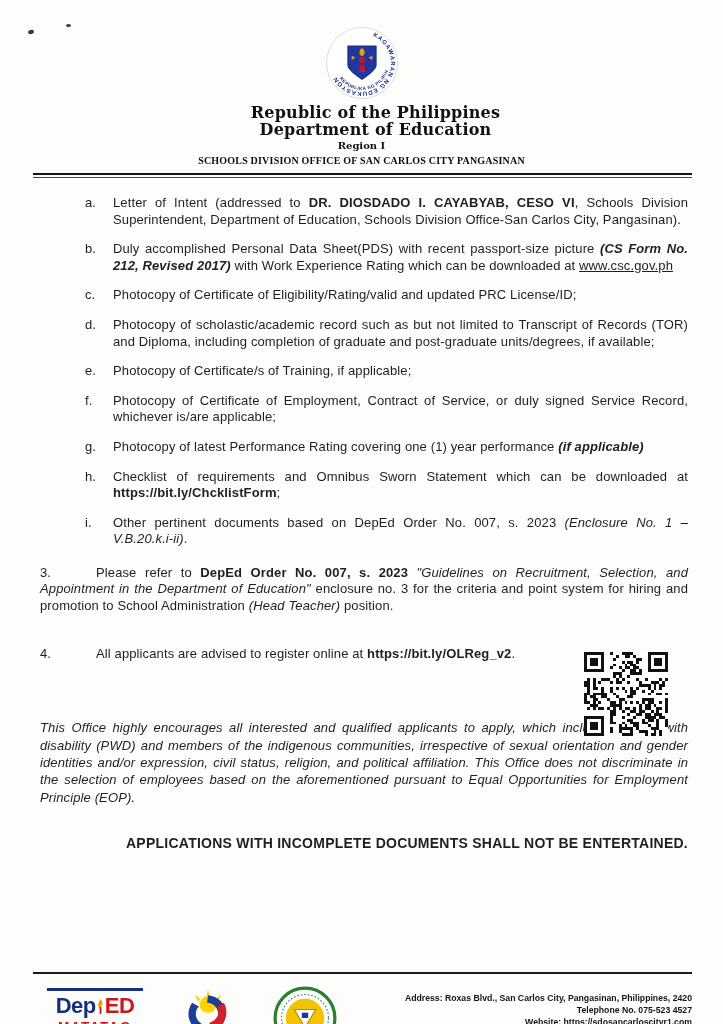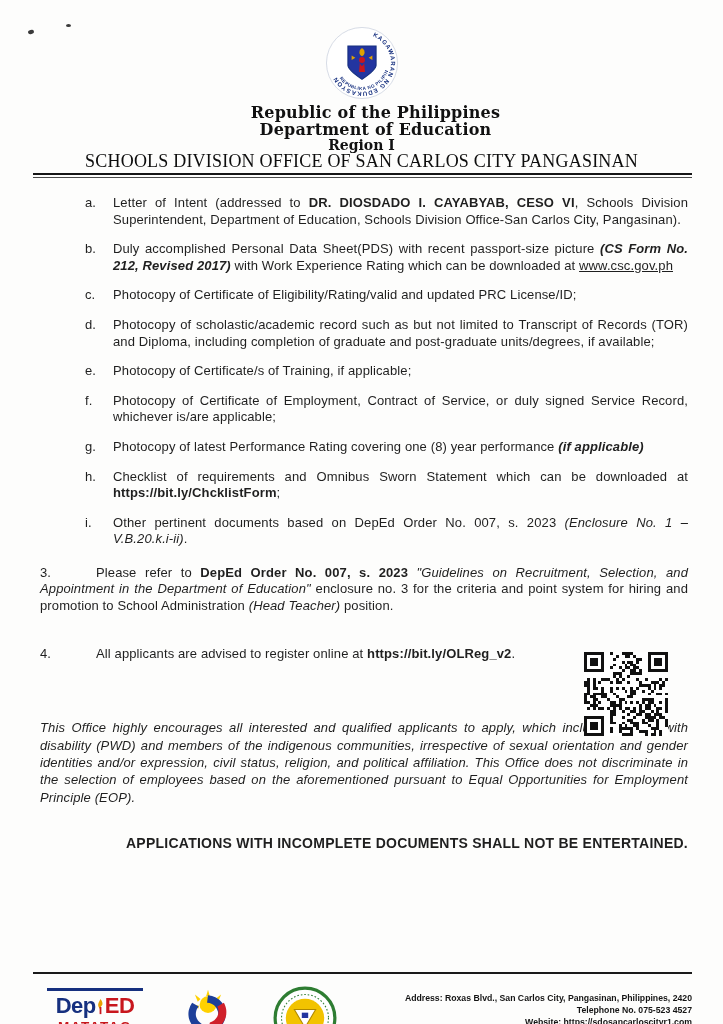--- a/index.html
+++ b/index.html
@@ -8,22 +8,22 @@
   
   .speck{position:absolute;background:#3a3a3a;border-radius:50%;}
   .s1{left:28px;top:30px;width:6px;height:4px;transform:rotate(-15deg);}
   .s2{left:66px;top:24px;width:5px;height:3px;}
 
   
   header{text-align:center;padding-top:26px;}
   .seal{width:74px;height:74px;display:inline-block;}
   .h-republic,.h-department{font-family:"DejaVu Serif",serif;font-weight:700;
       font-size:16px;line-height:17px;letter-spacing:.2px;color:#111;padding-left:28px;}
-  .h-region{font-family:"DejaVu Serif",serif;font-weight:700;font-size:14px;line-height:15px;color:#111;}
-  .h-office{font-family:"Liberation Serif",serif;font-weight:400;font-size:18px;line-height:16px;
+  .h-region{font-family:"DejaVu Serif",serif;font-weight:700;font-size:10px;line-height:15px;color:#111;}
+  .h-office{font-family:"Liberation Serif",serif;font-weight:700;font-size:10px;line-height:16px;
       letter-spacing:.2px;color:#0d0d0d;}
   .head-rule{margin:4px 31px 0 33px;}
   .rule-thick{height:2.4px;background:#161616;}
   .rule-thin{height:1px;background:#4a4a4a;margin-top:1.6px;}
 
   
   main{padding:0 35px 0 40px;font-size:13px;line-height:16.6px;letter-spacing:.12px;text-align:justify;}
   .req-list{margin:17px 0 0 45px;}
   .req-item{position:relative;padding-left:28px;margin-bottom:13px;}
   .req-label{position:absolute;left:0;top:0;}
@@ -120,21 +120,21 @@
       <div class="req-item">
         <span class="req-label">e.</span>
         <span><span>Photocopy of Certificate/s of Training, if applicable;</span></span>
       </div>
       <div class="req-item">
         <span class="req-label">f.</span>
         <span><span>Photocopy of Certificate of Employment, Contract of Service, or duly signed Service Record, whichever is/are applicable;</span></span>
       </div>
       <div class="req-item">
         <span class="req-label">g.</span>
-        <span><span>Photocopy of latest Performance Rating covering one (8) year performance </span><span class="sb si">(if applicable)</span></span>
+        <span><span>Photocopy of latest Performance Rating covering one (1) year performance </span><span class="sb si">(if applicable)</span></span>
       </div>
       <div class="req-item">
         <span class="req-label">h.</span>
         <span><span>Checklist of requirements and Omnibus Sworn Statement which can be downloaded at </span><span class="sb">https://bit.ly/ChcklistForm</span><span>;</span></span>
       </div>
       <div class="req-item">
         <span class="req-label">i.</span>
         <span><span>Other pertinent documents based on DepEd Order No. 007, s. 2023 </span><span class="si">(Enclosure No. 1 – V.B.20.k.i-ii)</span><span>.</span></span>
       </div>
     </div>

